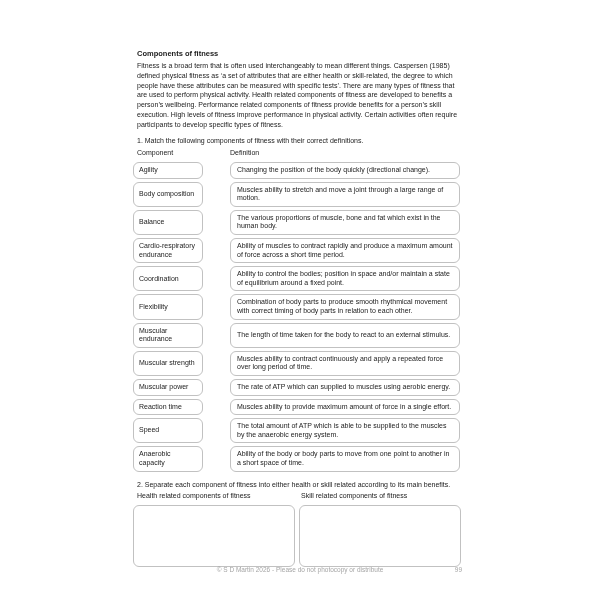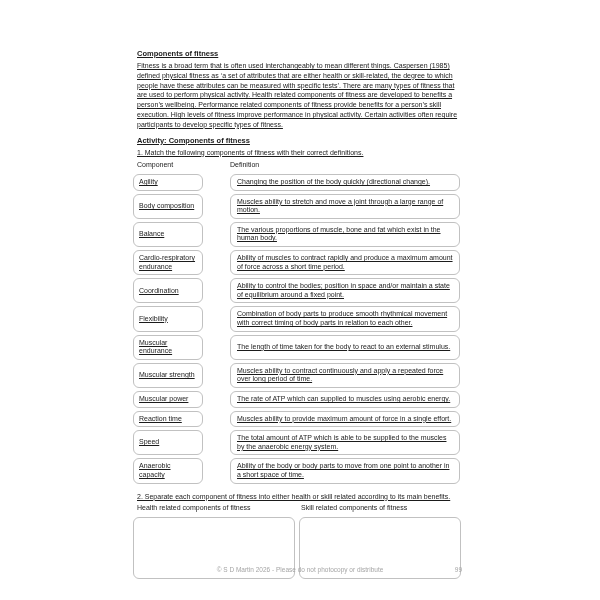--- a/index.html
+++ b/index.html
@@ -4,21 +4,21 @@
 <style>
   html,body{margin:0;padding:0;}
   body{
     width:600px;height:600px;overflow:hidden;position:relative;
     background:#ffffff;
     font-family:"Liberation Sans","DejaVu Sans",sans-serif;
     color:#1b1b1b;
     -webkit-font-smoothing:antialiased;
   }
   .page{
-    position:absolute;left:133px;top:49px;width:330px;text-decoration:underline;
+    position:absolute;left:133px;top:49px;width:330px;
   }
   .h-bold{
     font-size:7.5px;font-weight:bold;margin:0 0 2px 4px;line-height:10px;
   }
   .intro{
     font-size:7px;line-height:9.8px;margin:0 0 6px 4px;width:326px;
   }
   .q-line{
     font-size:7px;line-height:9.5px;margin:0 0 4px 4px;
   }
@@ -61,21 +61,20 @@
 </style>
 </head>
 <body>
 
 <div class="page">
 
   <div class="h-bold">Components of fitness</div>
 
   <p class="intro">Fitness is a broad term that is often used interchangeably to mean different things. Caspersen (1985) defined physical fitness as ‘a set of attributes that are either health or skill-related, the degree to which people have these attributes can be measured with specific tests’. There are many types of fitness that are used to perform physical activity. Health related components of fitness are developed to benefits a person’s wellbeing. Performance related components of fitness provide benefits for a person’s skill execution. High levels of fitness improve performance in physical activity. Certain activities often require participants to develop specific types of fitness.</p>
 
-  <div class="h-bold">Activity: Components of fitness</div>
 
   <div class="q-line">1. Match the following components of fitness with their correct definitions.</div>
 
   <div class="thead">
     <span class="c1">Component</span>
     <span class="c2">Definition</span>
   </div>
 
   <div class="match-table">
 

